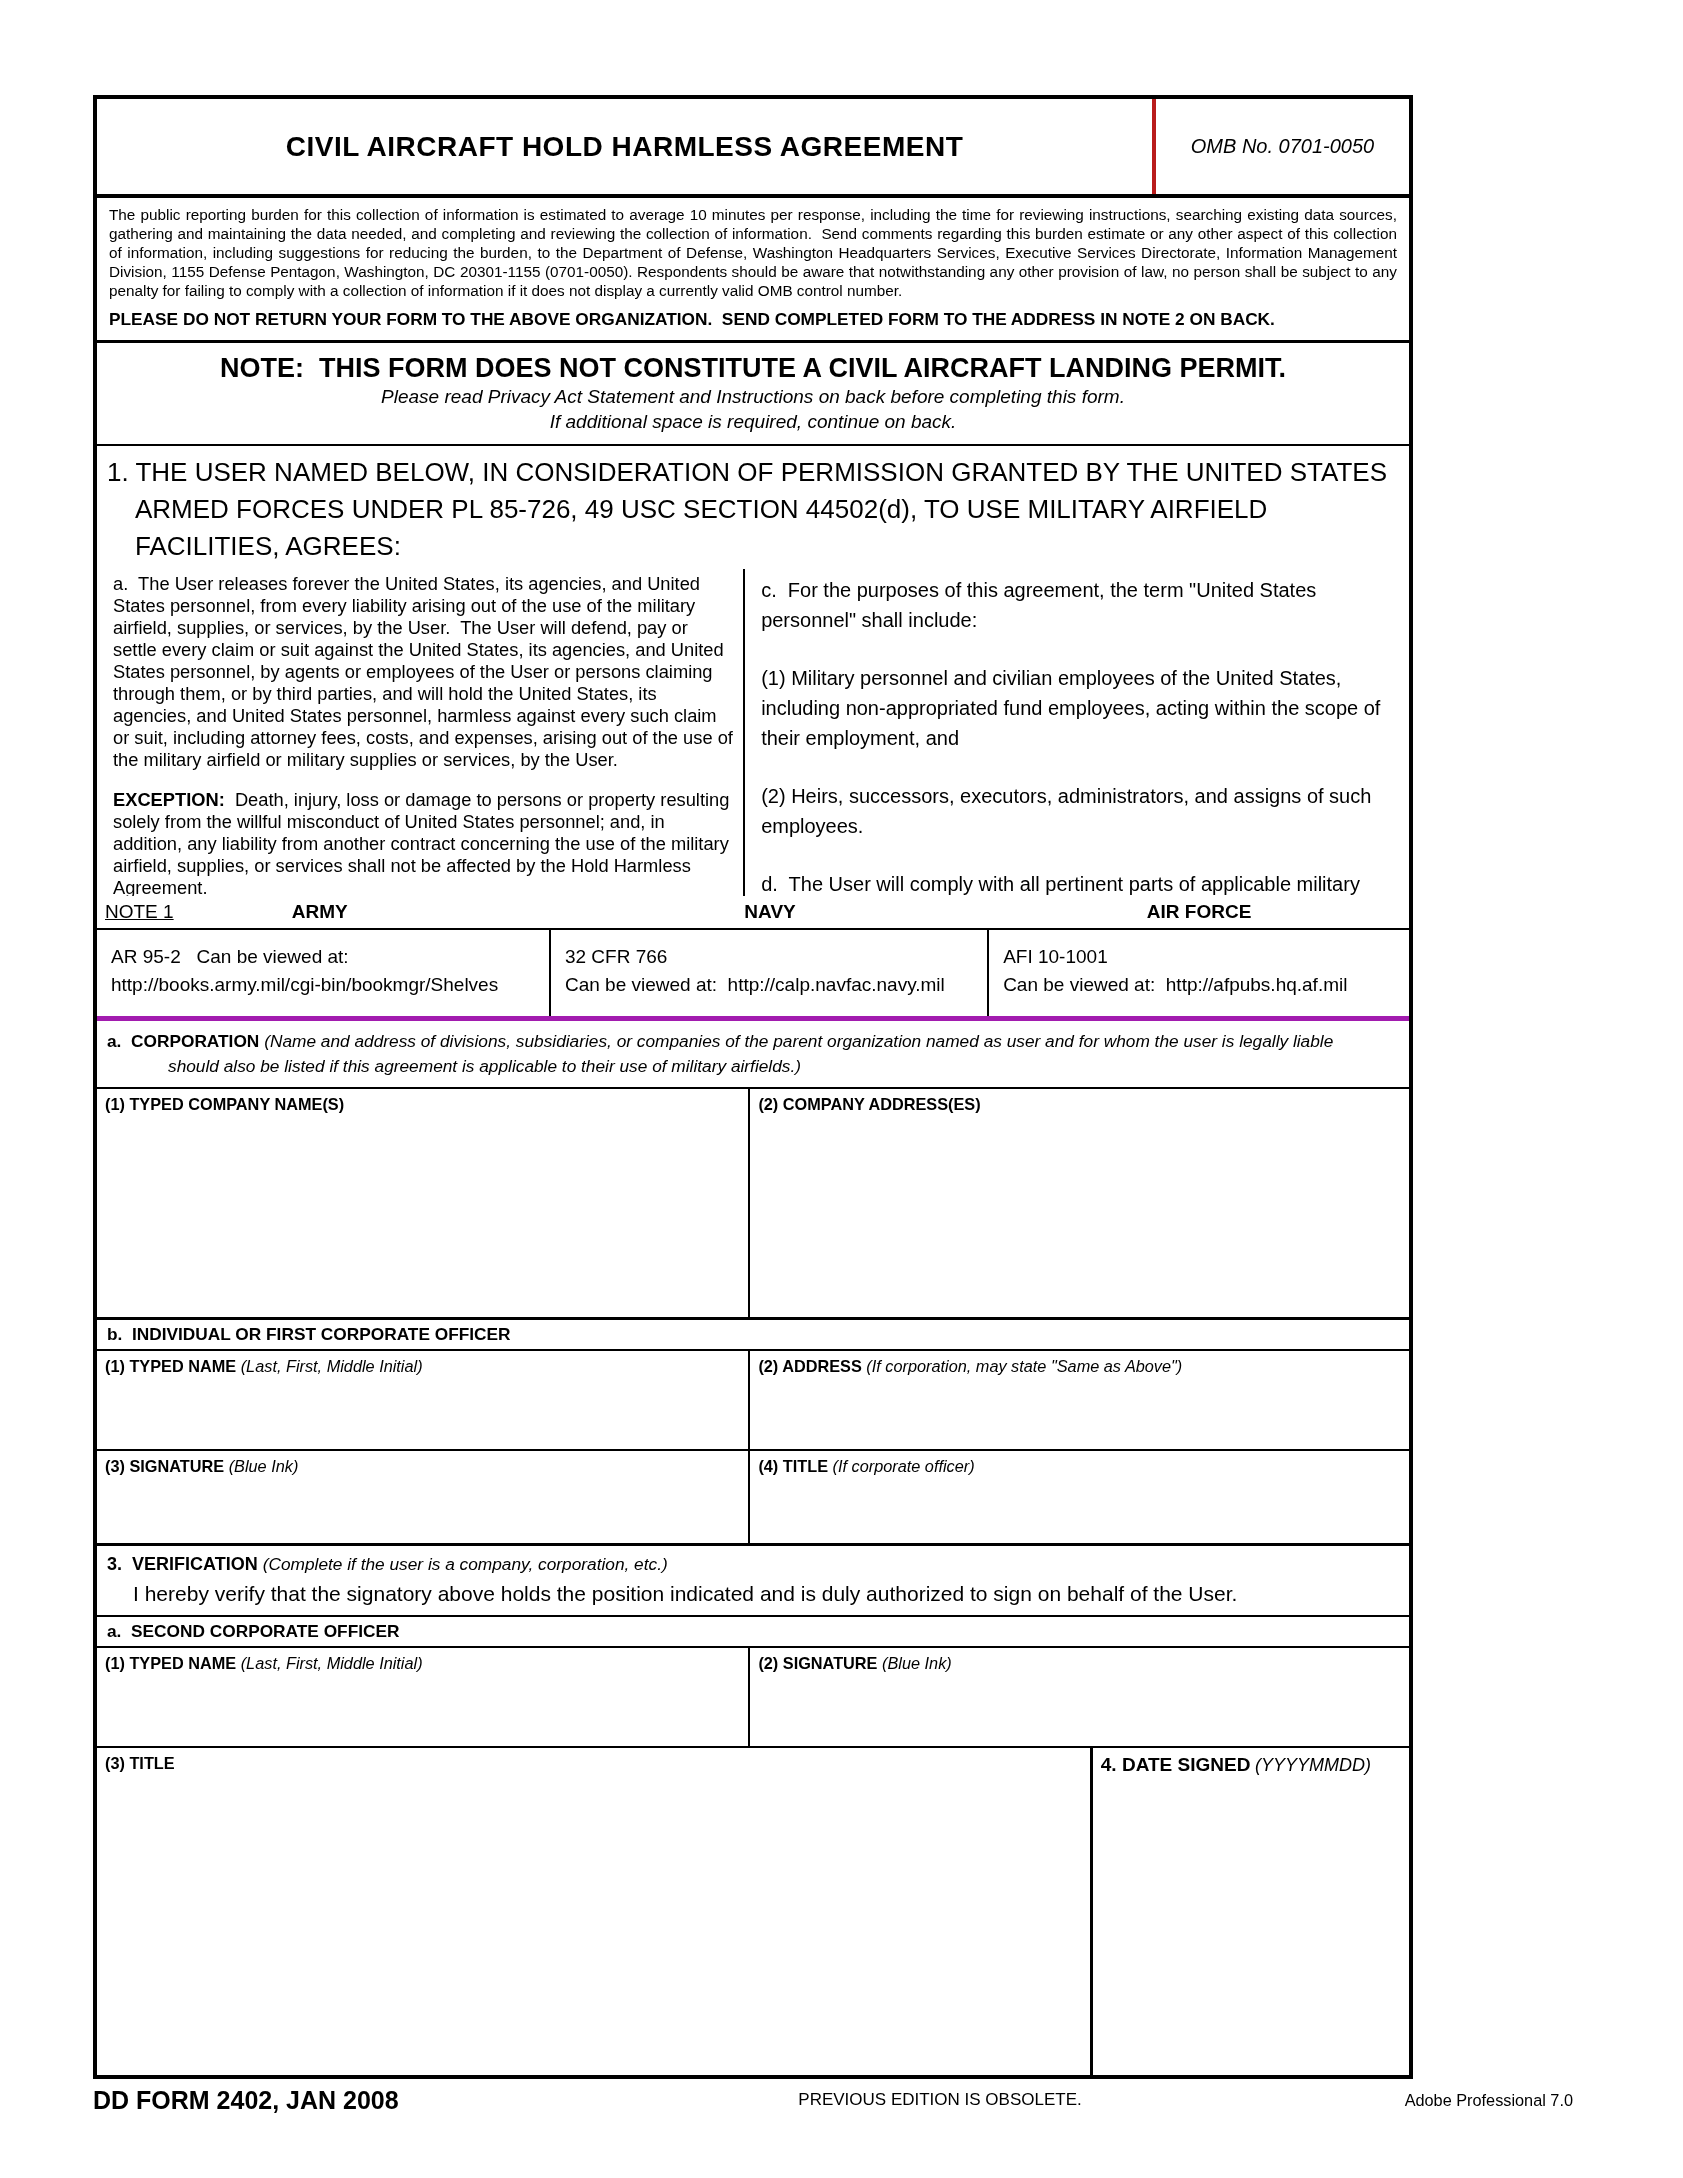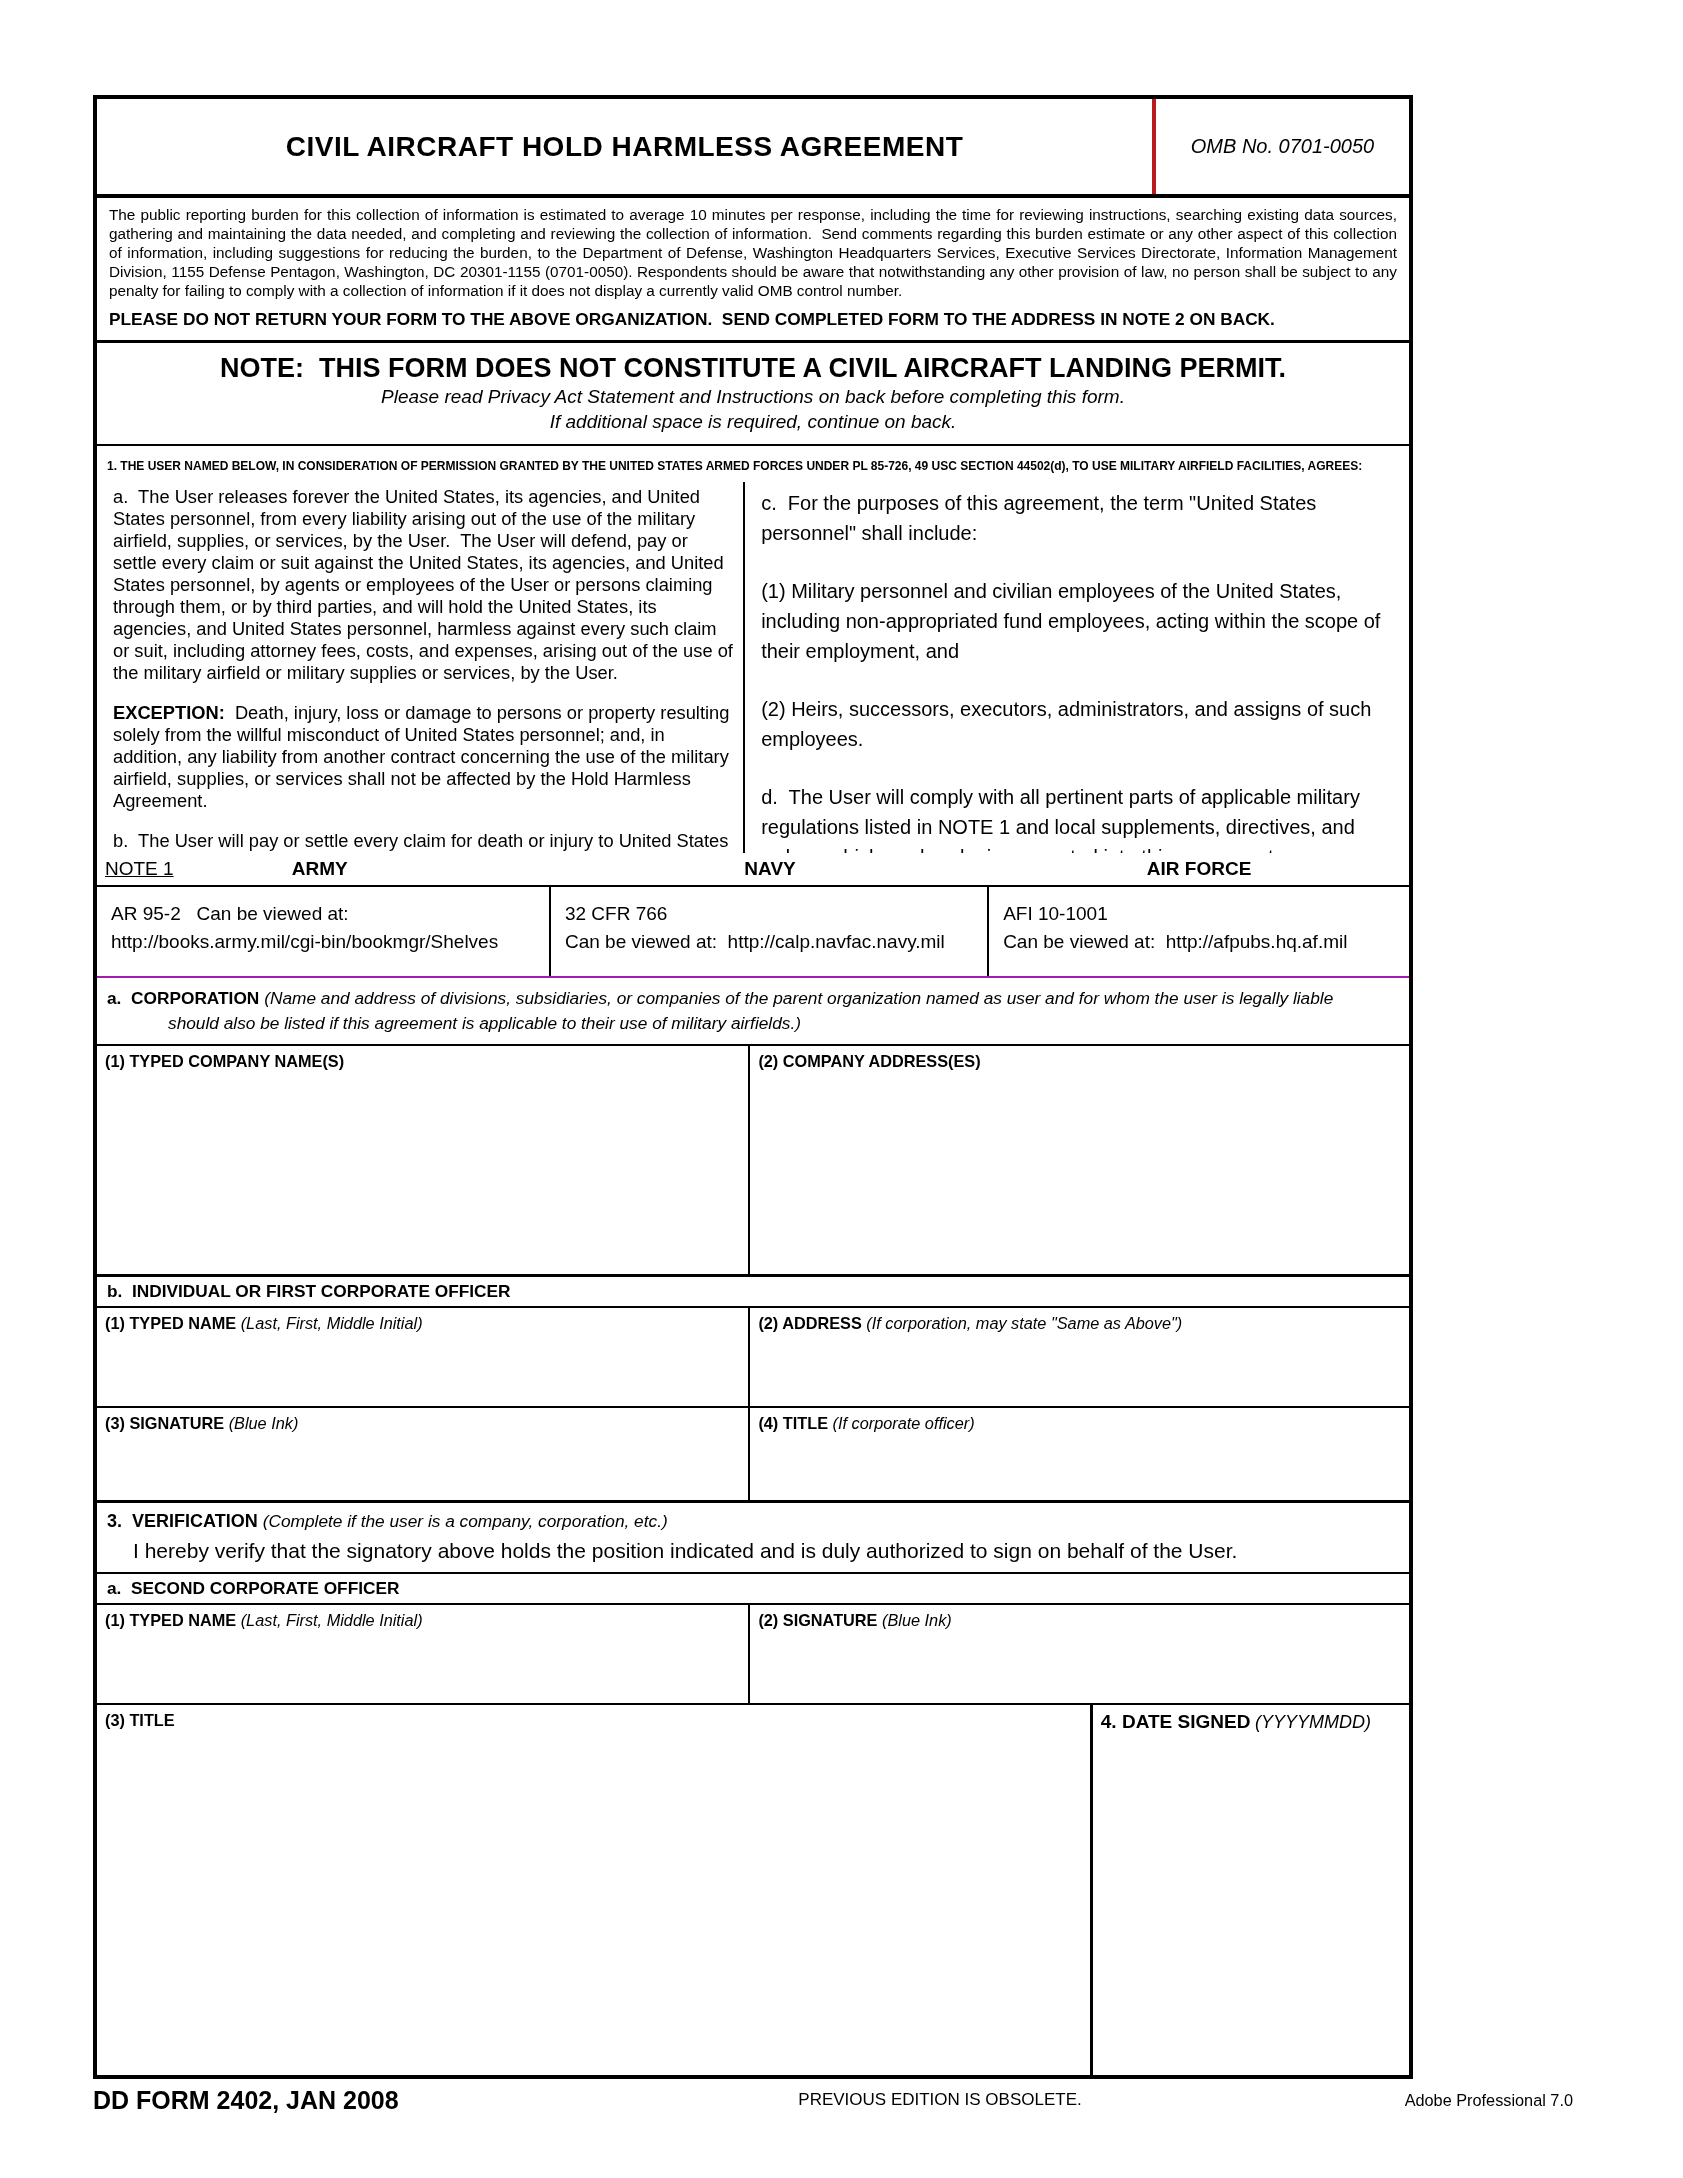--- a/index.html
+++ b/index.html
@@ -26,38 +26,38 @@
   .burden { flex: none; border-bottom: 3px solid #000; padding: 7px 12px 10px 12px; }
   .burden-text { font-size: 15.3px; line-height: 19px; text-align: justify; }
   .burden-notice { font-weight: bold; font-size: 17.3px; margin-top: 9px; }
 
   
   .noteblk { flex: none; border-bottom: 2px solid #000; text-align: center; padding: 9px 0 10px 0; }
   .noteblk .big { font-weight: bold; font-size: 27px; line-height: 32px; }
   .noteblk .it { font-style: italic; font-size: 19px; line-height: 25px; }
 
   
-  .s1head { flex: none; font-weight: bold; font-size: 12px; line-height: 24px;
+  .s1head { flex: none; font-weight: normal; font-size: 26px; line-height: 37px;
     padding: 8px 8px 4px 38px; text-indent: -28px; }
   .s1cols { flex: 1; display: flex; overflow: hidden; }
   .col-left { width: 49.4%; border-right: 2px solid #000; padding: 4px 10px 0 16px;
     font-size: 18.3px; line-height: 22px; overflow: hidden; }
   .col-left p { margin-bottom: 18px; }
   .col-right { flex: 1; padding: 6px 16px 0 16px; font-size: 20px; line-height: 30px; overflow: hidden; }
   .col-right p { margin-bottom: 28px; }
   .bold { font-weight: bold; }
 
   
   .n1h { flex: none; display: flex; height: 34px; border-bottom: 2px solid #000; font-size: 19px; }
   .n1h .c1 { width: 34.6%; display: flex; align-items: center; }
   .n1h .note1 { padding-left: 8px; text-decoration: underline; }
   .n1h .army { flex: 1; text-align: center; font-weight: bold; padding-right: 85px; }
   .n1h .c2 { width: 33.4%; display: flex; align-items: center; justify-content: center; font-weight: bold; }
   .n1h .c3 { flex: 1; display: flex; align-items: center; justify-content: center; font-weight: bold; }
-  .n1b { flex: none; display: flex; height: 91px; border-bottom: 2px solid #a21caf; font-size: 19px; line-height: 28px; }
+  .n1b { flex: none; display: flex; height: 91px; border-bottom: 5px solid #a21caf; font-size: 19px; line-height: 28px; }
   .n1b .cell { padding: 13px 6px 0 14px; }
   .n1b .c1 { width: 34.6%; border-right: 2px solid #000; }
   .n1b .c2 { width: 33.4%; border-right: 2px solid #000; }
   .n1b .c3 { flex: 1; }
 
   
   .secrow { flex: none; border-bottom: 2px solid #000; }
   .s2head { height: 34px; display: flex; align-items: center; padding-left: 10px;
     font-weight: bold; font-size: 20px; }
   .corp { padding: 8px 10px 8px 10px; font-size: 17.3px; line-height: 25px; }

